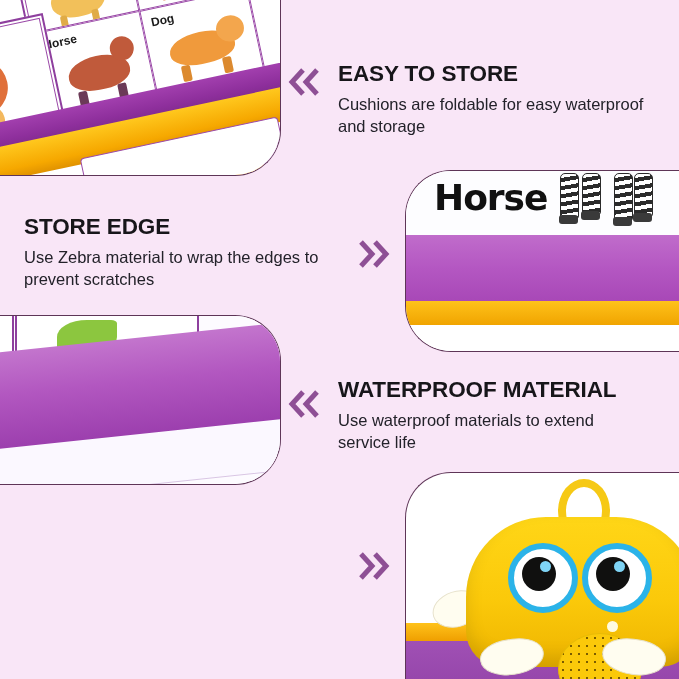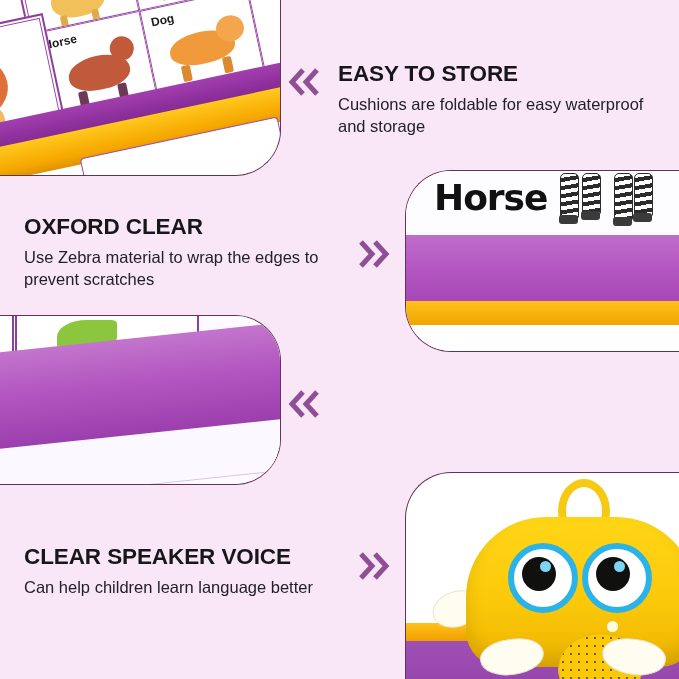--- a/index.html
+++ b/index.html
@@ -304,23 +304,23 @@
     <path d="M5 2 L16 14 L5 26" fill="none" stroke="#8e4f95" stroke-width="5" stroke-linecap="butt" stroke-linejoin="miter"></path>
     <path d="M19 2 L30 14 L19 26" fill="none" stroke="#8e4f95" stroke-width="5" stroke-linecap="butt" stroke-linejoin="miter"></path>
   </svg>
 
   <div class="txt" id="txt-store">
     <h2>EASY TO STORE</h2>
     <p>Cushions are foldable for easy waterproof and storage</p>
   </div>
 
   <div class="txt" id="txt-oxford">
-    <h2>OXFORD CLEAR</h2>
+    <h2>STORE EDGE</h2>
     <p>Use Zebra material to wrap the edges to prevent scratches</p>
   </div>
 
-
-  <div class="txt" id="txt-speaker">
-    <h2>CLEAR SPEAKER VOICE</h2>
-    <p>Can help children learn language better</p>
-  </div>
+  <div class="txt" id="txt-water">
+    <h2>WATERPROOF MATERIAL</h2>
+    <p>Use waterproof materials to extend service life</p>
+  </div>
+
 
 </div>
 
 </body></html>

